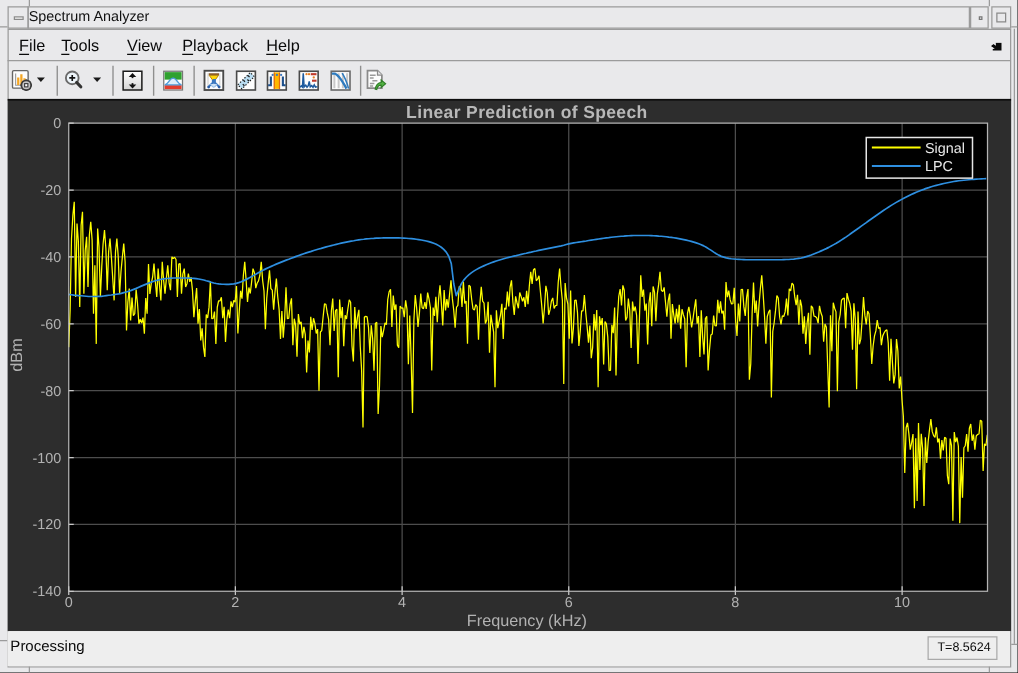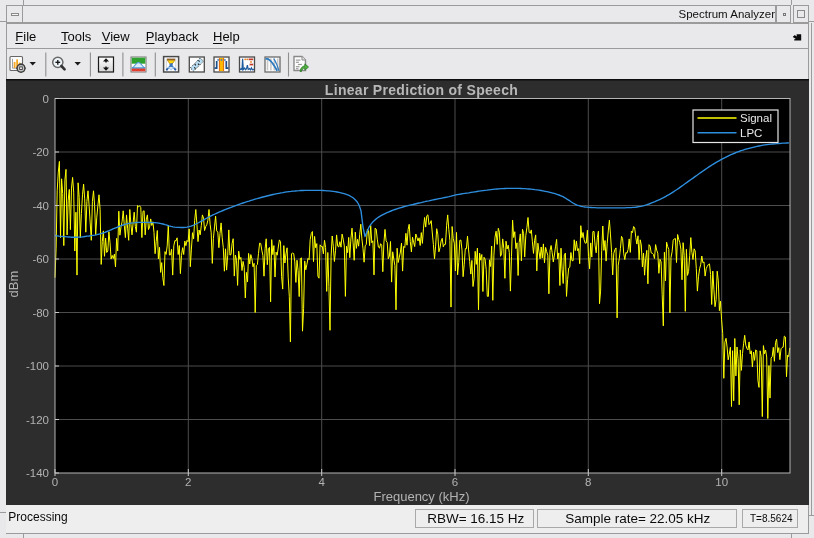--- a/index.html
+++ b/index.html
@@ -1,19 +1,19 @@
 <!DOCTYPE html>
 <html><head><meta charset="utf-8"><style>
 * { margin:0; padding:0; box-sizing:border-box; }
 html,body { width:814px; height:538px; overflow:hidden; }
 body { font-family:"Liberation Sans", sans-serif; background:#e9e9eb; position:relative; -webkit-font-smoothing:antialiased; }
 .abs { position:absolute;text-align:center; }
 .fr { position:absolute; background:#9b9b9b; }
 #titlebar { left:22px; top:5px; width:754px; height:18px; border:1px solid #9b9b9b;
-  text-align:right; font-size:11.5px; color:#111; line-height:17px; }
+  text-align:left; font-size:11.5px; color:#111; line-height:17px; }
 #menubox { left:6px; top:5px; width:17px; height:18px; border:1px solid #9b9b9b; }
 #menudash { left:10.5px; top:12.5px; width:8px; height:3px; border:1px solid #8a8a8a; background:#f4f4f4; }
 #minbtn { left:776px; top:5px; width:15px; height:18px; border:1px solid #9b9b9b; }
 #mindot { left:782.5px; top:12.5px; width:3px; height:3px; border:1px solid #777; }
 #maxbtn { left:793px; top:5px; width:15.5px; height:18px; border:1px solid #9b9b9b; }
 #maxsq { left:797px; top:9.5px; width:8px; height:8px; border:1px solid #8a8a8a; }
 #content { left:5.5px; top:23px; width:803.5px; height:510.5px; border:1px solid #9b9b9b; background:#e9e9eb; }
 #menubar { left:6px; top:24px; width:802px; height:25px; border-bottom:1px solid #9b9b9b; font-size:13px; color:#0a0a0a; }
 #menubar span { position:absolute; top:5px; }
 #menubar u { text-decoration:underline; text-underline-offset:1.5px; }
@@ -36,21 +36,21 @@
 <div class="fr" style="left:791px;top:0;width:1px;height:5px"></div>
 <div class="fr" style="left:22.5px;top:533px;width:1px;height:5px"></div>
 <div class="fr" style="left:791px;top:533px;width:1px;height:5px"></div>
 <div class="fr" style="left:0;top:20.5px;width:5.5px;height:1px"></div>
 <div class="fr" style="left:0;top:512px;width:5.5px;height:1px"></div>
 <div class="fr" style="left:808.5px;top:20.5px;width:5.5px;height:1px"></div>
 <div class="fr" style="left:808.5px;top:515px;width:5.5px;height:1px"></div>
 <div class="fr" style="left:810.5px;top:23px;width:1px;height:492px"></div>
 <div class="abs" id="menubar">
 <span style="left:9.3px"><u>F</u>ile</span>
-<span style="left:55px"><u>T</u>ools</span>
+<span style="left:43px"><u>T</u>ools</span>
 <span style="left:95.7px"><u>V</u>iew</span>
 <span style="left:139.8px"><u>P</u>layback</span>
 <span style="left:207px"><u>H</u>elp</span>
 </div>
 <svg id="tbar" width="814" height="31" viewBox="0 49 814 31" xmlns="http://www.w3.org/2000/svg">
 <defs>
       <linearGradient id="g3" x1="0" y1="0" x2="0" y2="1">
 <stop offset="0" stop-color="#ffffff"></stop>
         <stop offset="1" stop-color="#d4d4d4"></stop>
       </linearGradient>
@@ -237,19 +237,17 @@
       <text x="48.5" y="477.0" text-anchor="end">-140</text>
     </g>
 <g font-family="Liberation Sans, sans-serif" fill="#b2b2b2" font-size="13px">
 <text x="421" y="500.5" text-anchor="middle">Frequency (kHz)</text>
 <text x="17" y="284" text-anchor="middle" transform="rotate(-90 17 284)">dBm</text>
     </g>
 <text x="421" y="94.5" text-anchor="middle" font-family="Liberation Sans, sans-serif" fill="#b8b8b8" font-size="14px" font-weight="bold" letter-spacing="0.3">Linear Prediction of Speech</text>
 </svg>
 <div class="abs" id="status">
 <span style="position:absolute;left:2.3px;top:4.5px;font-size:12px">Processing</span>
-<div class="sbox" style="left:409px;width:119px;font-size:13.5px">RBW= 16.15 Hz</div>
-<div class="sbox" style="left:530.5px;width:200px;font-size:13.5px">Sample rate= 22.05 kHz</div>
 <div class="sbox" style="left:736px;width:56px;font-size:10px">T=8.5624</div>
 </div>
 <svg id="cursor" width="10" height="8" viewBox="0 0 10 8" xmlns="http://www.w3.org/2000/svg">
 <path d="M3.6,0.2 L8.2,0.2 L8.2,6.4 L1.2,6.4 L1.2,5.2 L2.8,4.9 L0.2,2.9 L1.6,1.1 L3.8,2.6 Z" fill="#0a0a0a"></path>
 <circle cx="0.9" cy="2.7" r="0.8" fill="#0a0a0a"></circle>
 </svg>
 </body></html>

